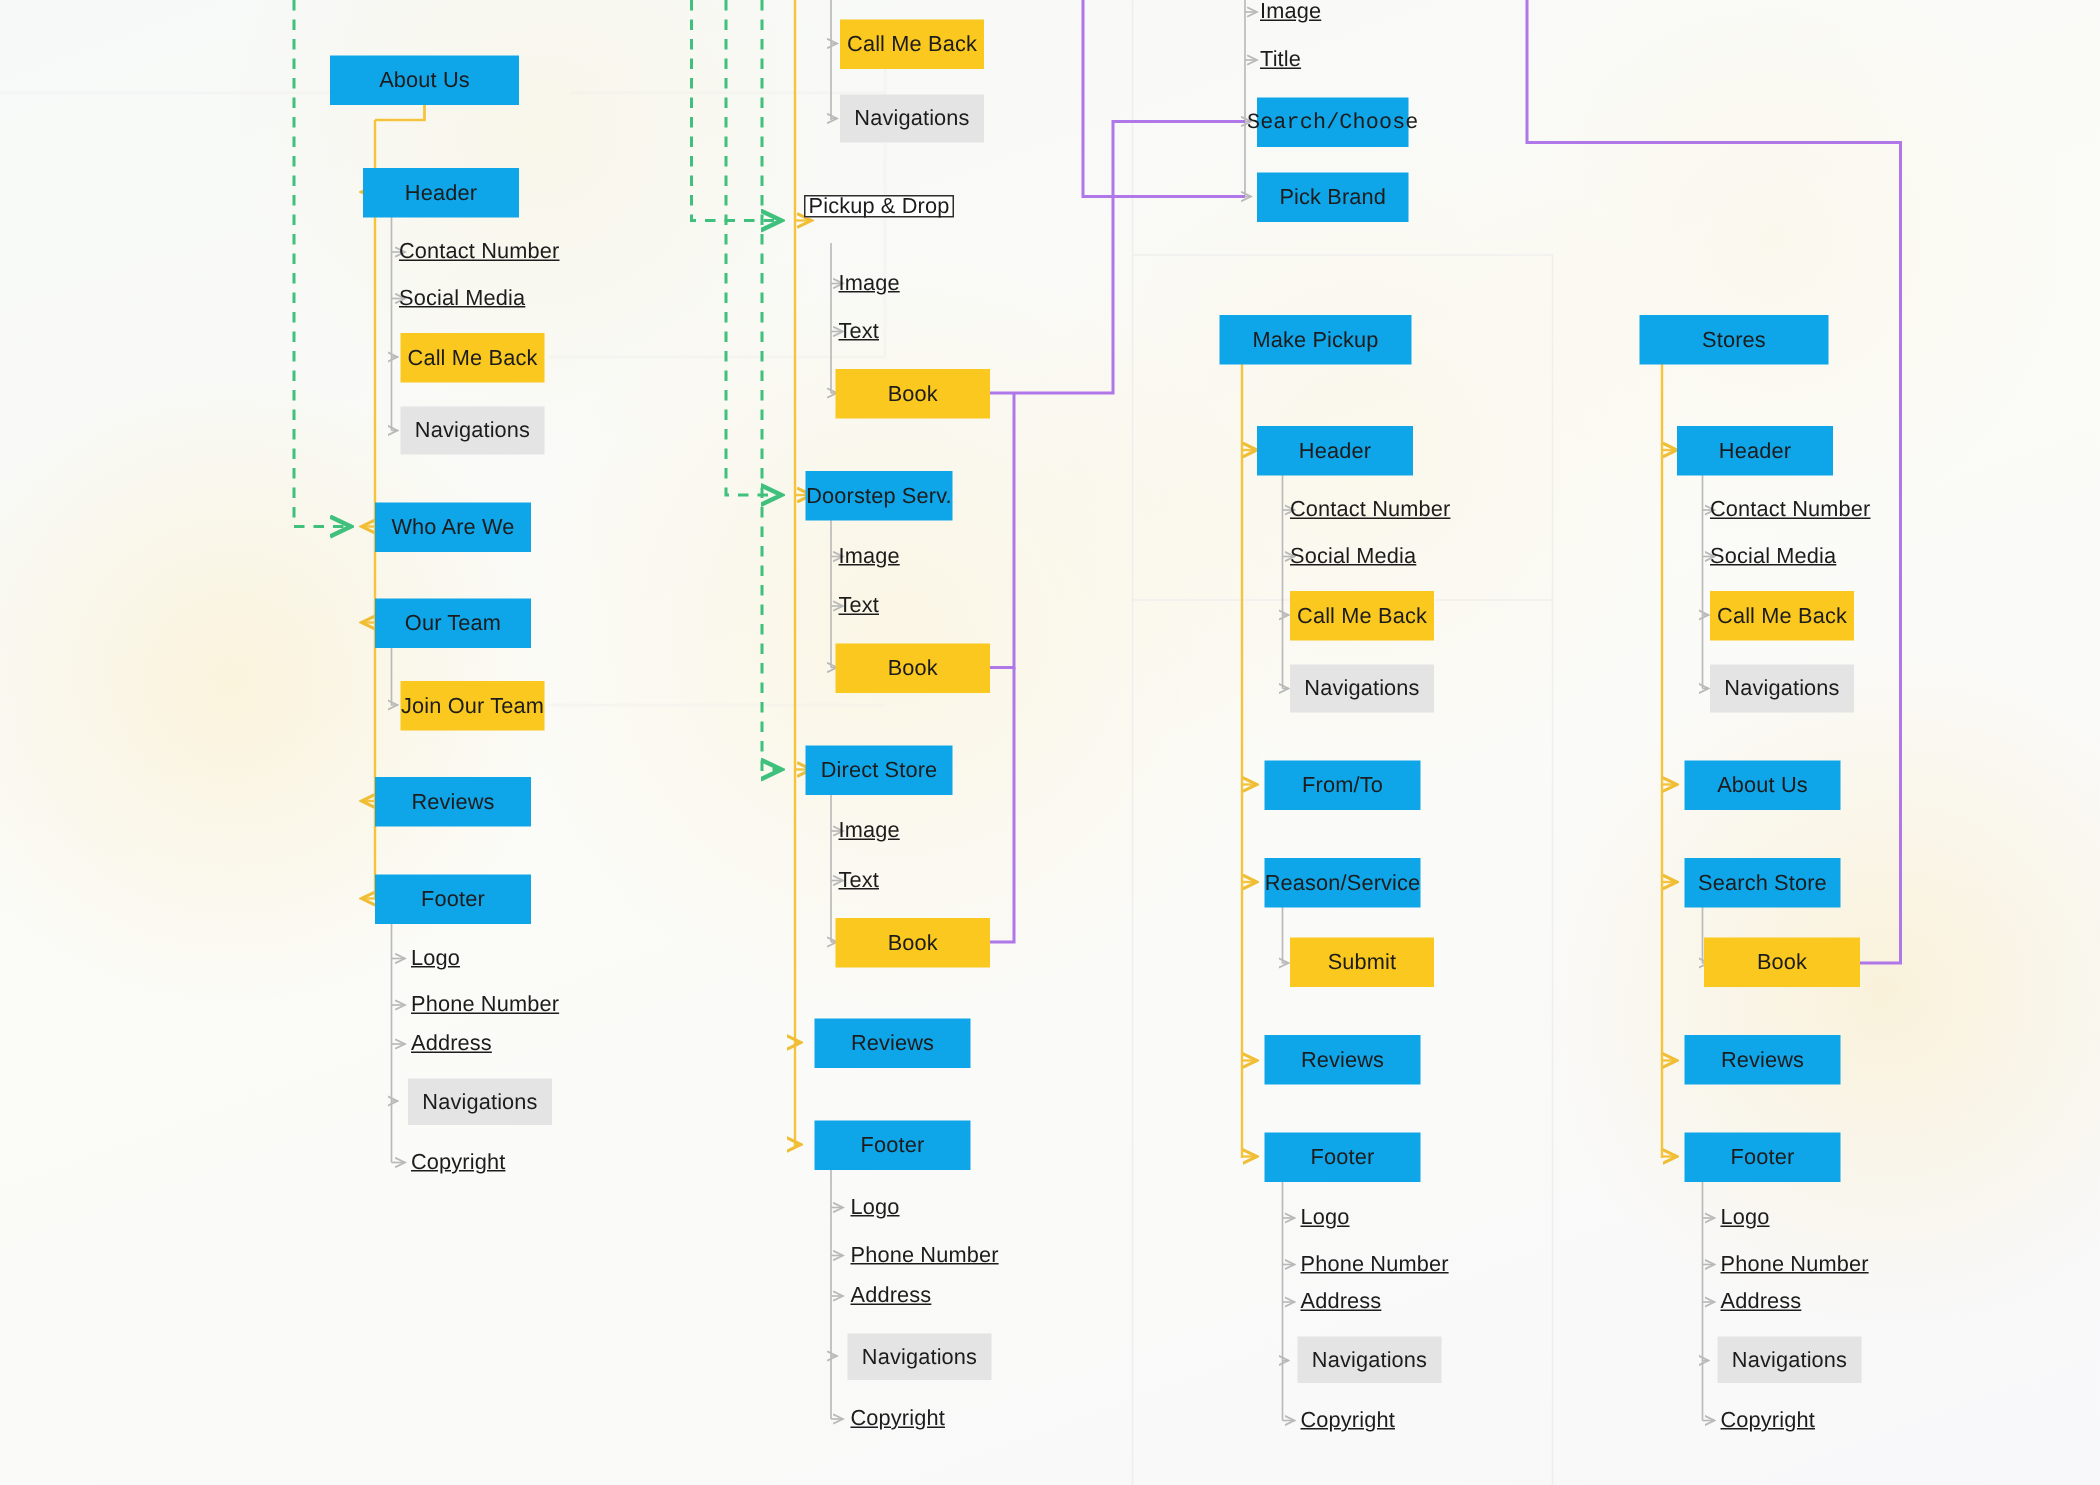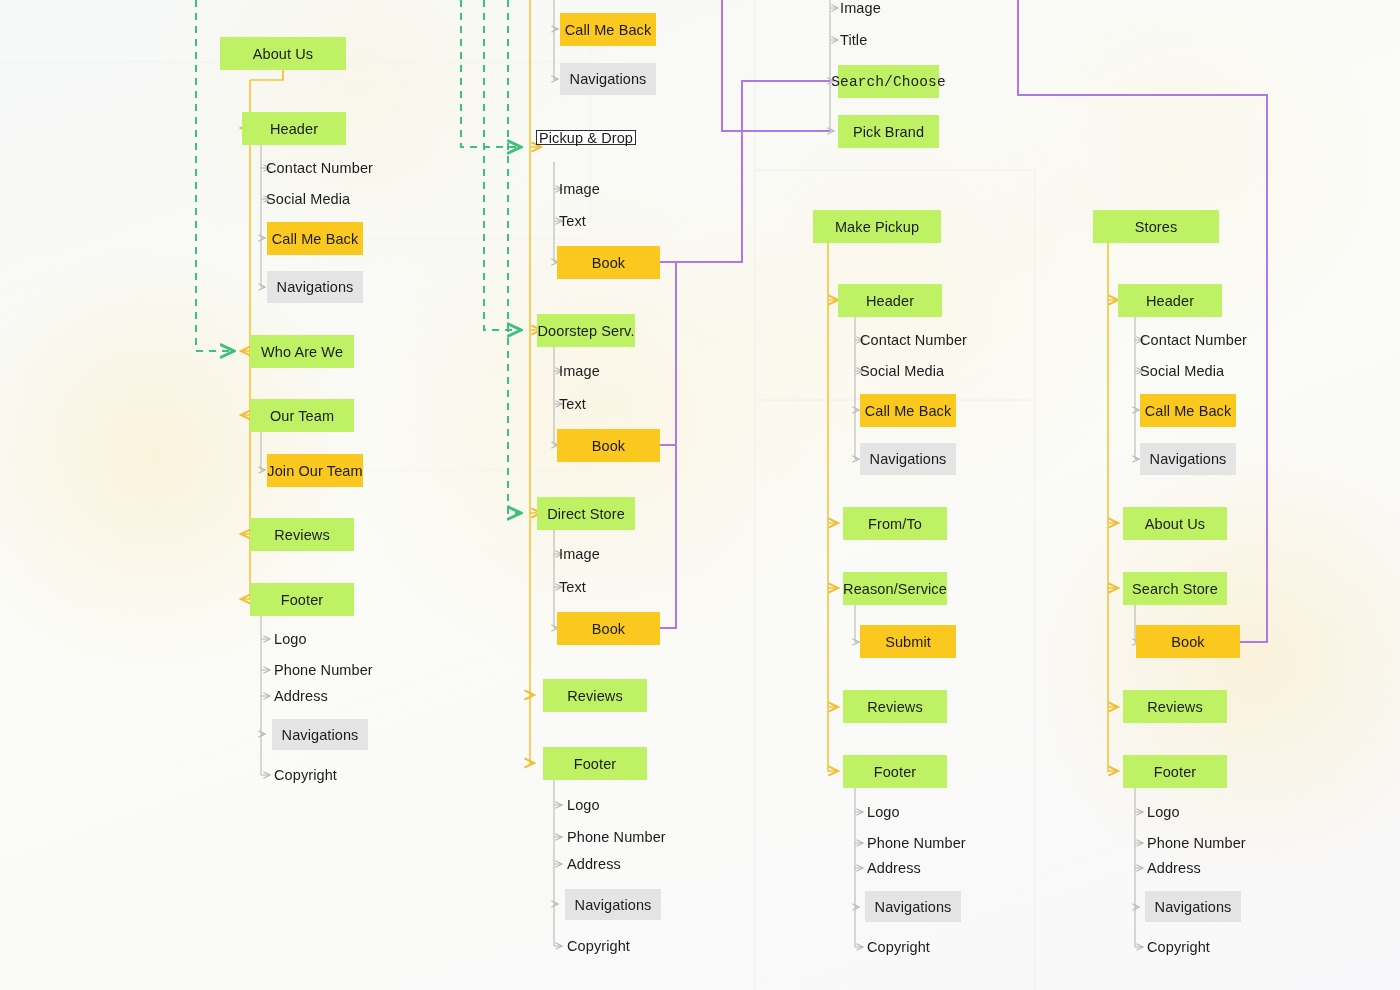--- a/index.html
+++ b/index.html
@@ -24,26 +24,26 @@
   }
   #canvas { position:absolute; inset:0; z-index:2; }
   svg.wires { position:absolute; inset:0; width:1400px; height:990px; z-index:1; pointer-events:none; }
 
   .node {
     position:absolute;
     display:flex; align-items:center; justify-content:center;
     font-size:14.5px; color:#1c1c1c; letter-spacing:.1px;
     white-space:nowrap;
   }
-  .n-white { background:#bef264; }
+  .n-white { background:#0ea5e9; }
   .n-yellow { background:#FAC81E; }
   .n-grey { background:#e4e4e4; }
   .n-sel { background:#ffffff; border:1.6px solid #2e2e2e; }
   .n-plain { background:transparent; justify-content:flex-start; }
-  .n-plain span { padding-left:2px; }
+  .n-plain span { padding-left:2px;text-decoration:underline; }
 </style>
 </head>
 <body>
 
 <div id="bg"></div>
 
 <svg class="wires" viewBox="0 0 1400 990">
   <defs>
     <marker id="ag" markerWidth="7" markerHeight="7" refX="6" refY="3.5" orient="auto">
       <path d="M0,0.6 L6,3.5 L0,6.4" fill="none" stroke="#b9b9b9" stroke-width="1.1"></path>

